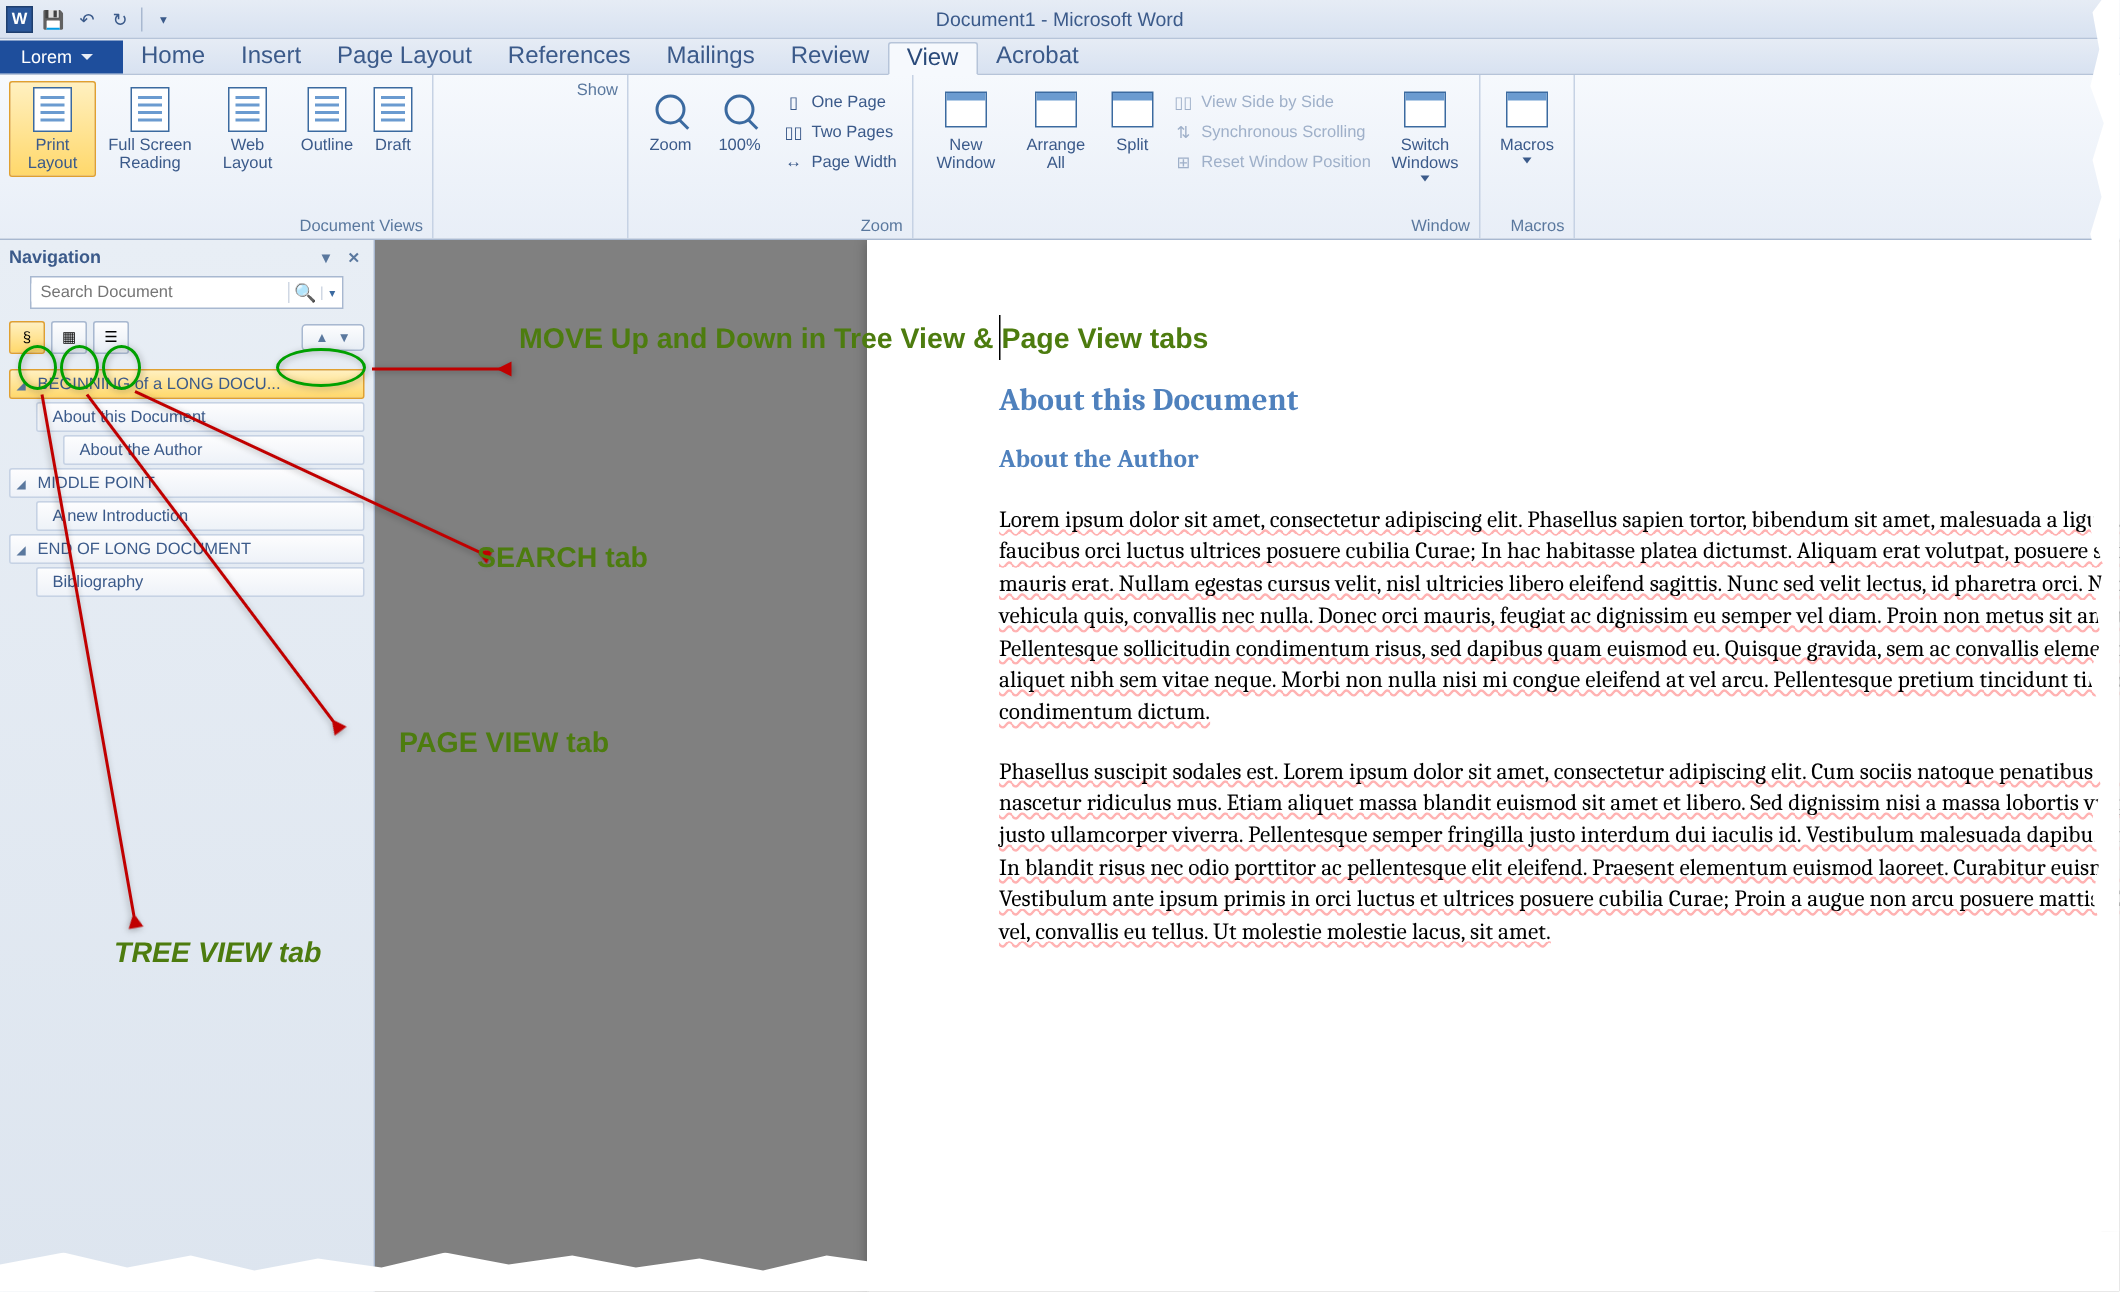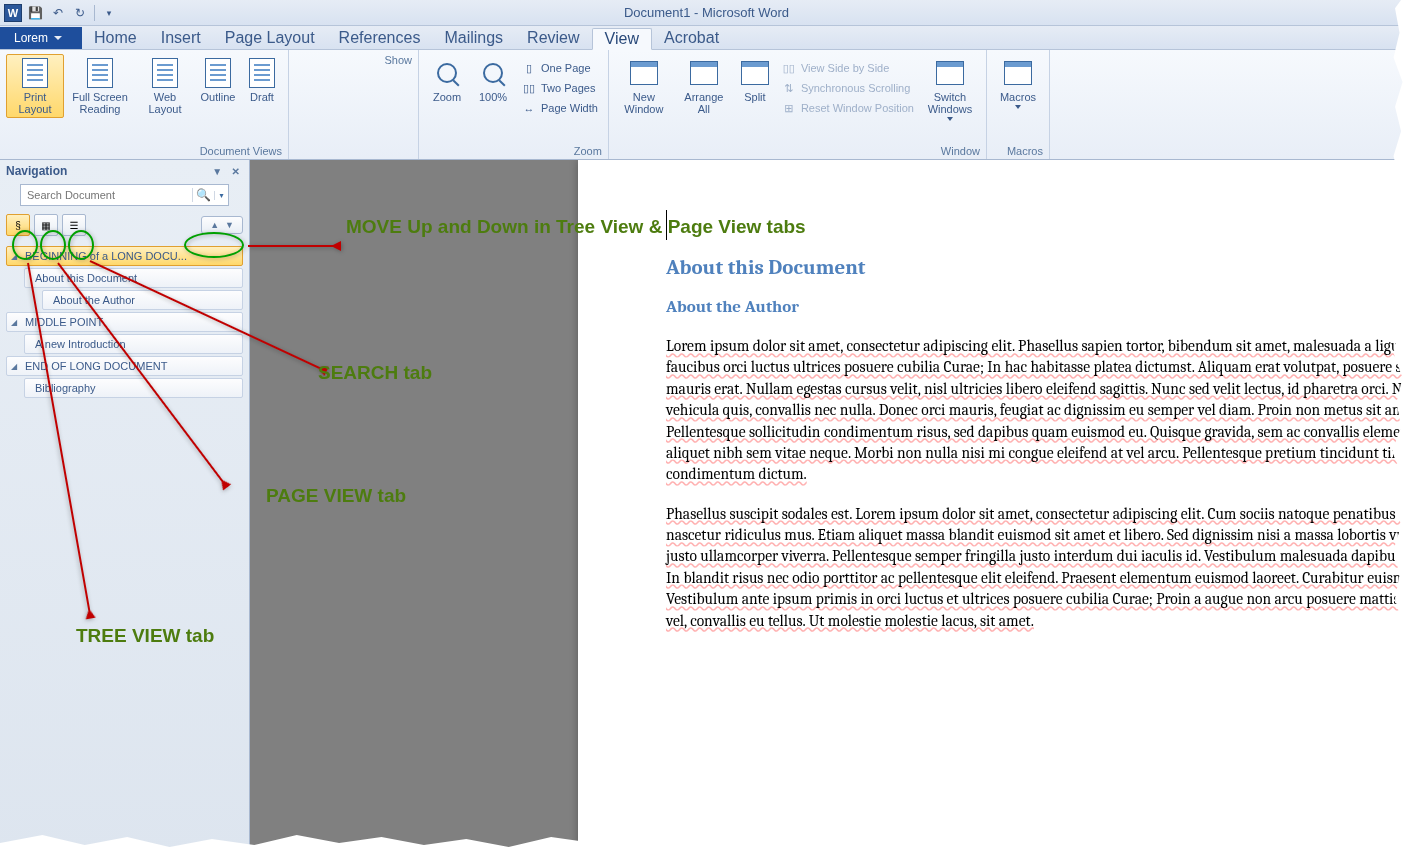--- a/index.html
+++ b/index.html
@@ -303,17 +303,17 @@
 
 <div class="annot annot-text" style="left:346px; top:216px; font-size:19px; line-height:22px;">MOVE Up and Down in Tree View &amp; Page View tabs</div>
 <div class="arrow-line" style="left:248px; top:245px; width:92px; transform:rotate(0deg);"></div>
 
 <div class="annot annot-text" style="left:318px; top:362px; font-size:19px;">SEARCH tab</div>
 <div class="arrow-line" style="left:90px; top:260px; width:260px; transform:rotate(25deg);"></div>
 
 <div class="annot annot-text" style="left:266px; top:485px; font-size:19px;">PAGE VIEW tab</div>
 <div class="arrow-line" style="left:58px; top:262px; width:280px; transform:rotate(53deg);"></div>
 
-<div class="annot annot-text" style="left:76px; top:625px; font-size:19px;">TREE VIEW tab</div>
+<div class="annot annot-text" style="left:76px; top:625px; font-size:19px;font-style:italic;">TREE VIEW tab</div>
 <div class="arrow-line" style="left:28px; top:262px; width:360px; transform:rotate(80deg);"></div>
 
 <div class="torn-edge"></div>
 <div class="torn-bottom"></div>
 
 </body></html>

